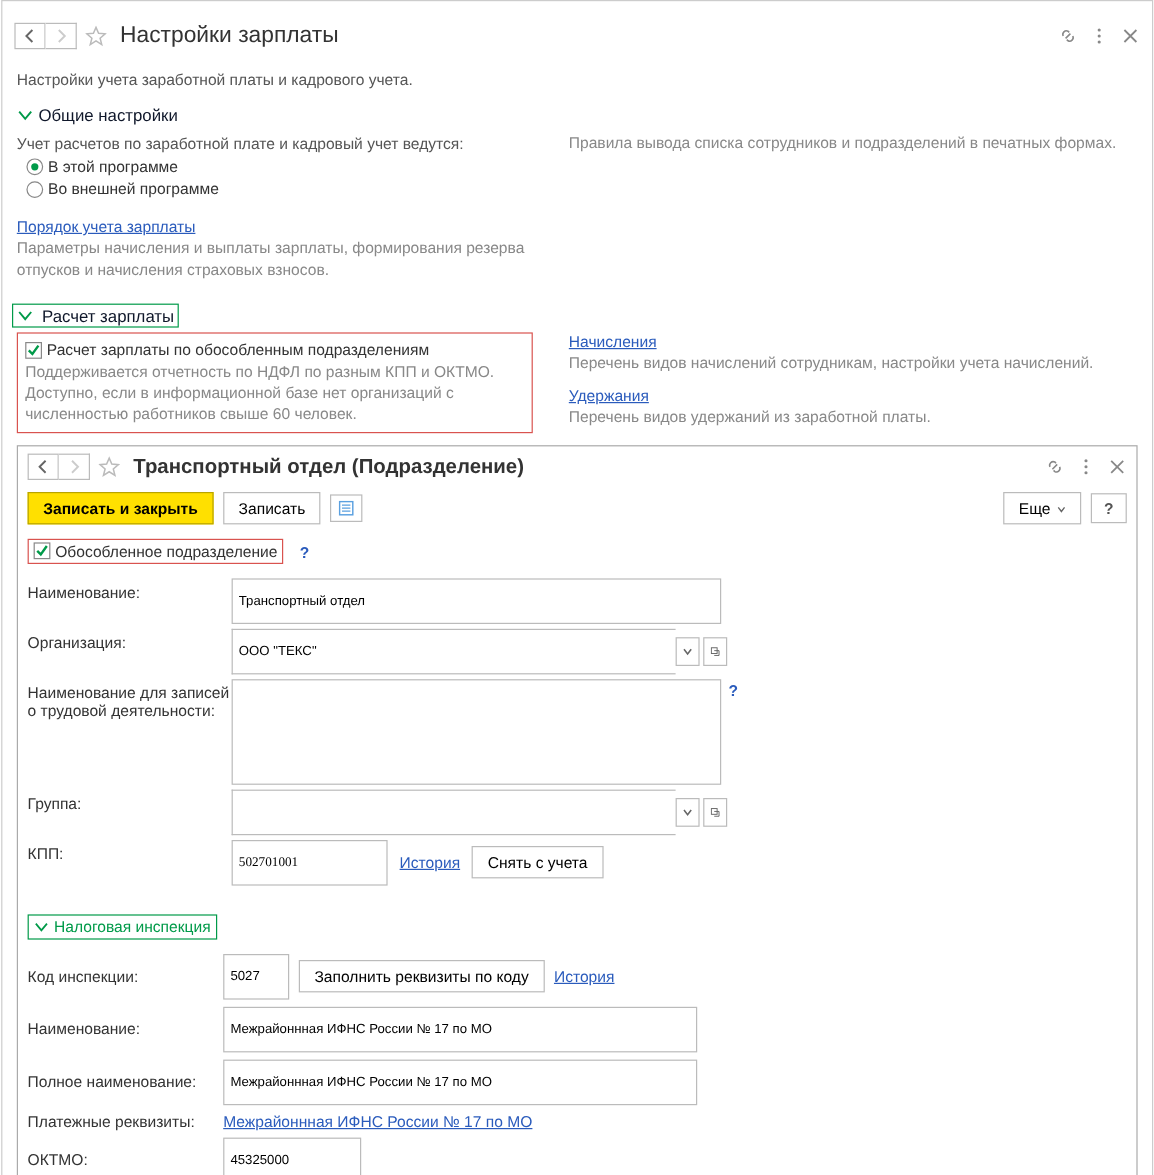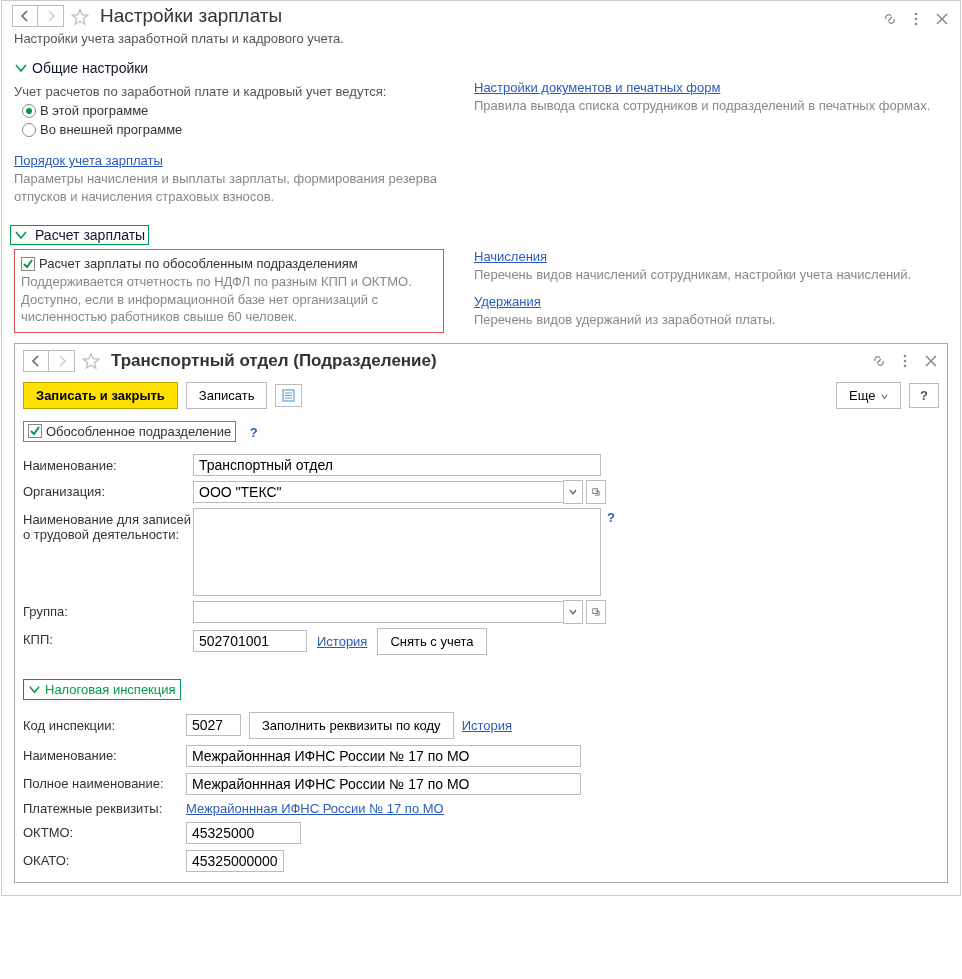--- a/index.html
+++ b/index.html
@@ -1,19 +1,19 @@
 <!DOCTYPE html>
 <html><head>
 <meta charset="utf-8">
 <style>
   * { box-sizing: border-box; }
   body { margin:0; font-family: Arial, sans-serif; font-size:13px; color:#333; background:#fff; width:962px; }
   .main-wrap { border:1px solid #ccc; width:960px; margin:0 auto; background:#fff; }
 
-  .top-toolbar { display:flex; align-items:flex-end; padding:4px 10px; }
+  .top-toolbar { display:flex; align-items:center; padding:18px 10px; }
   .nav-btn { width:26px; height:22px; border:1px solid #bbb; background:#fff; display:inline-flex; align-items:center; justify-content:center; cursor:pointer; }
   .nav-btn + .nav-btn { border-left:none; }
   .nav-btn svg { width:12px; height:12px; }
   .star-icon { width:20px; height:20px; margin:0 6px; display:inline-flex; align-items:center; justify-content:center; color:#bbb; }
   .star-icon svg { width:18px; height:18px; fill:none; stroke:#bbb; stroke-width:1.4; }
   .page-title { font-size:19px; font-weight:normal; color:#333; margin-left:4px; flex:1; }
   .toolbar-right { display:flex; align-items:center; gap:10px; color:#777; }
   .toolbar-right .icn { width:16px; height:16px; display:inline-flex; align-items:center; justify-content:center; cursor:pointer; }
 
   .subtitle { padding:0 12px 10px; color:#555; }
@@ -52,21 +52,21 @@
   .icon-btn svg { width:13px; height:13px; }
   .more-btn { margin-left:auto; }
   .help-btn { font-weight:bold; color:#555; padding:4px 10px; }
 
   .hl-inline { border:1px solid #d9534f; display:inline-flex; align-items:center; padding:2px 4px; gap:4px; margin:4px 8px; }
   .q { color:#2a5bbc; font-weight:bold; margin-left:2px; cursor:pointer; }
 
   .form-area { padding:4px 8px; }
   .form-row { display:flex; align-items:flex-start; margin:4px 0; }
   .form-row .lbl { width:170px; padding-top:4px; color:#333; }
-  .inp { border:1px solid #bbb; background:#fff; padding:2px 5px; font-size:14px; font-family:inherit; }
+  .inp { border:1px solid #bbb; background:#fff; padding:12px 5px; font-size:11px; font-family:inherit; }
   .inp-full { width:408px; }
   .inp-combo { width:370px; border-right:none; }
   .combo-btn { width:20px; height:24px; border:1px solid #bbb; background:#fff; display:inline-flex; align-items:center; justify-content:center; cursor:pointer; }
   .combo-btn svg { width:8px; height:8px; }
   .combo-btn + .combo-btn { margin-left:3px; }
   textarea.inp { resize:none; height:88px; width:408px; }
   .inline-row { display:flex; align-items:center; gap:10px; }
 
   .sect2 { display:inline-flex; align-items:center; border:1px solid #009a49; color:#009a49; padding:2px 4px; margin:16px 0 6px 8px; gap:4px; }
   .sect2 svg { width:13px; height:13px; }
@@ -134,21 +134,20 @@
       </div>
       <div class="radio-row">
         <span class="radio-dot"></span>
         <span>Во внешней программе</span>
       </div>
       <div class="gap16"></div>
       <div><span class="link">Порядок учета зарплаты</span></div>
       <div class="desc">Параметры начисления и выплаты зарплаты, формирования резерва отпусков и начисления страховых взносов.</div>
     </div>
     <div class="colR">
-      <div><span class="link">Настройки документов и печатных форм</span></div>
       <div class="desc">Правила вывода списка сотрудников и подразделений в печатных формах.</div>
     </div>
   </div>
 
   <div class="gap16"></div>
 
   <div class="section-head" style="padding-left:8px">
     <span style="border:1px solid #009a49;display:inline-flex;align-items:center;padding:1px 3px">
       <svg viewBox="0 0 14 14">
           <path d="M2 4 L7 10 L12 4" fill="none" stroke="#009a49" stroke-width="1.6"></path>
@@ -286,21 +285,21 @@
               <svg viewBox="0 0 10 10">
                 <rect x="1" y="1" width="6" height="6" fill="none" stroke="#666"></rect>
                 <path d="M4 4 L9 4 L9 9 L4 9" fill="none" stroke="#666"></path>
               </svg>
             </span>
         </div>
       </div>
       <div class="form-row">
         <div class="lbl">КПП:</div>
         <div class="inline-row">
-          <input class="inp" style="width: 114px;" value="502701001">
+          <input class="inp" style="width: 130px; font-family: Liberation Serif, serif;" value="502701001">
           <span class="link">История</span>
           <button class="std-btn">Снять с учета</button>
         </div>
       </div>
     </div>
 
     <span class="sect2">
       <svg viewBox="0 0 14 14">
           <path d="M2 4 L7 10 L12 4" fill="none" stroke="#009a49" stroke-width="1.6"></path>
         </svg>

